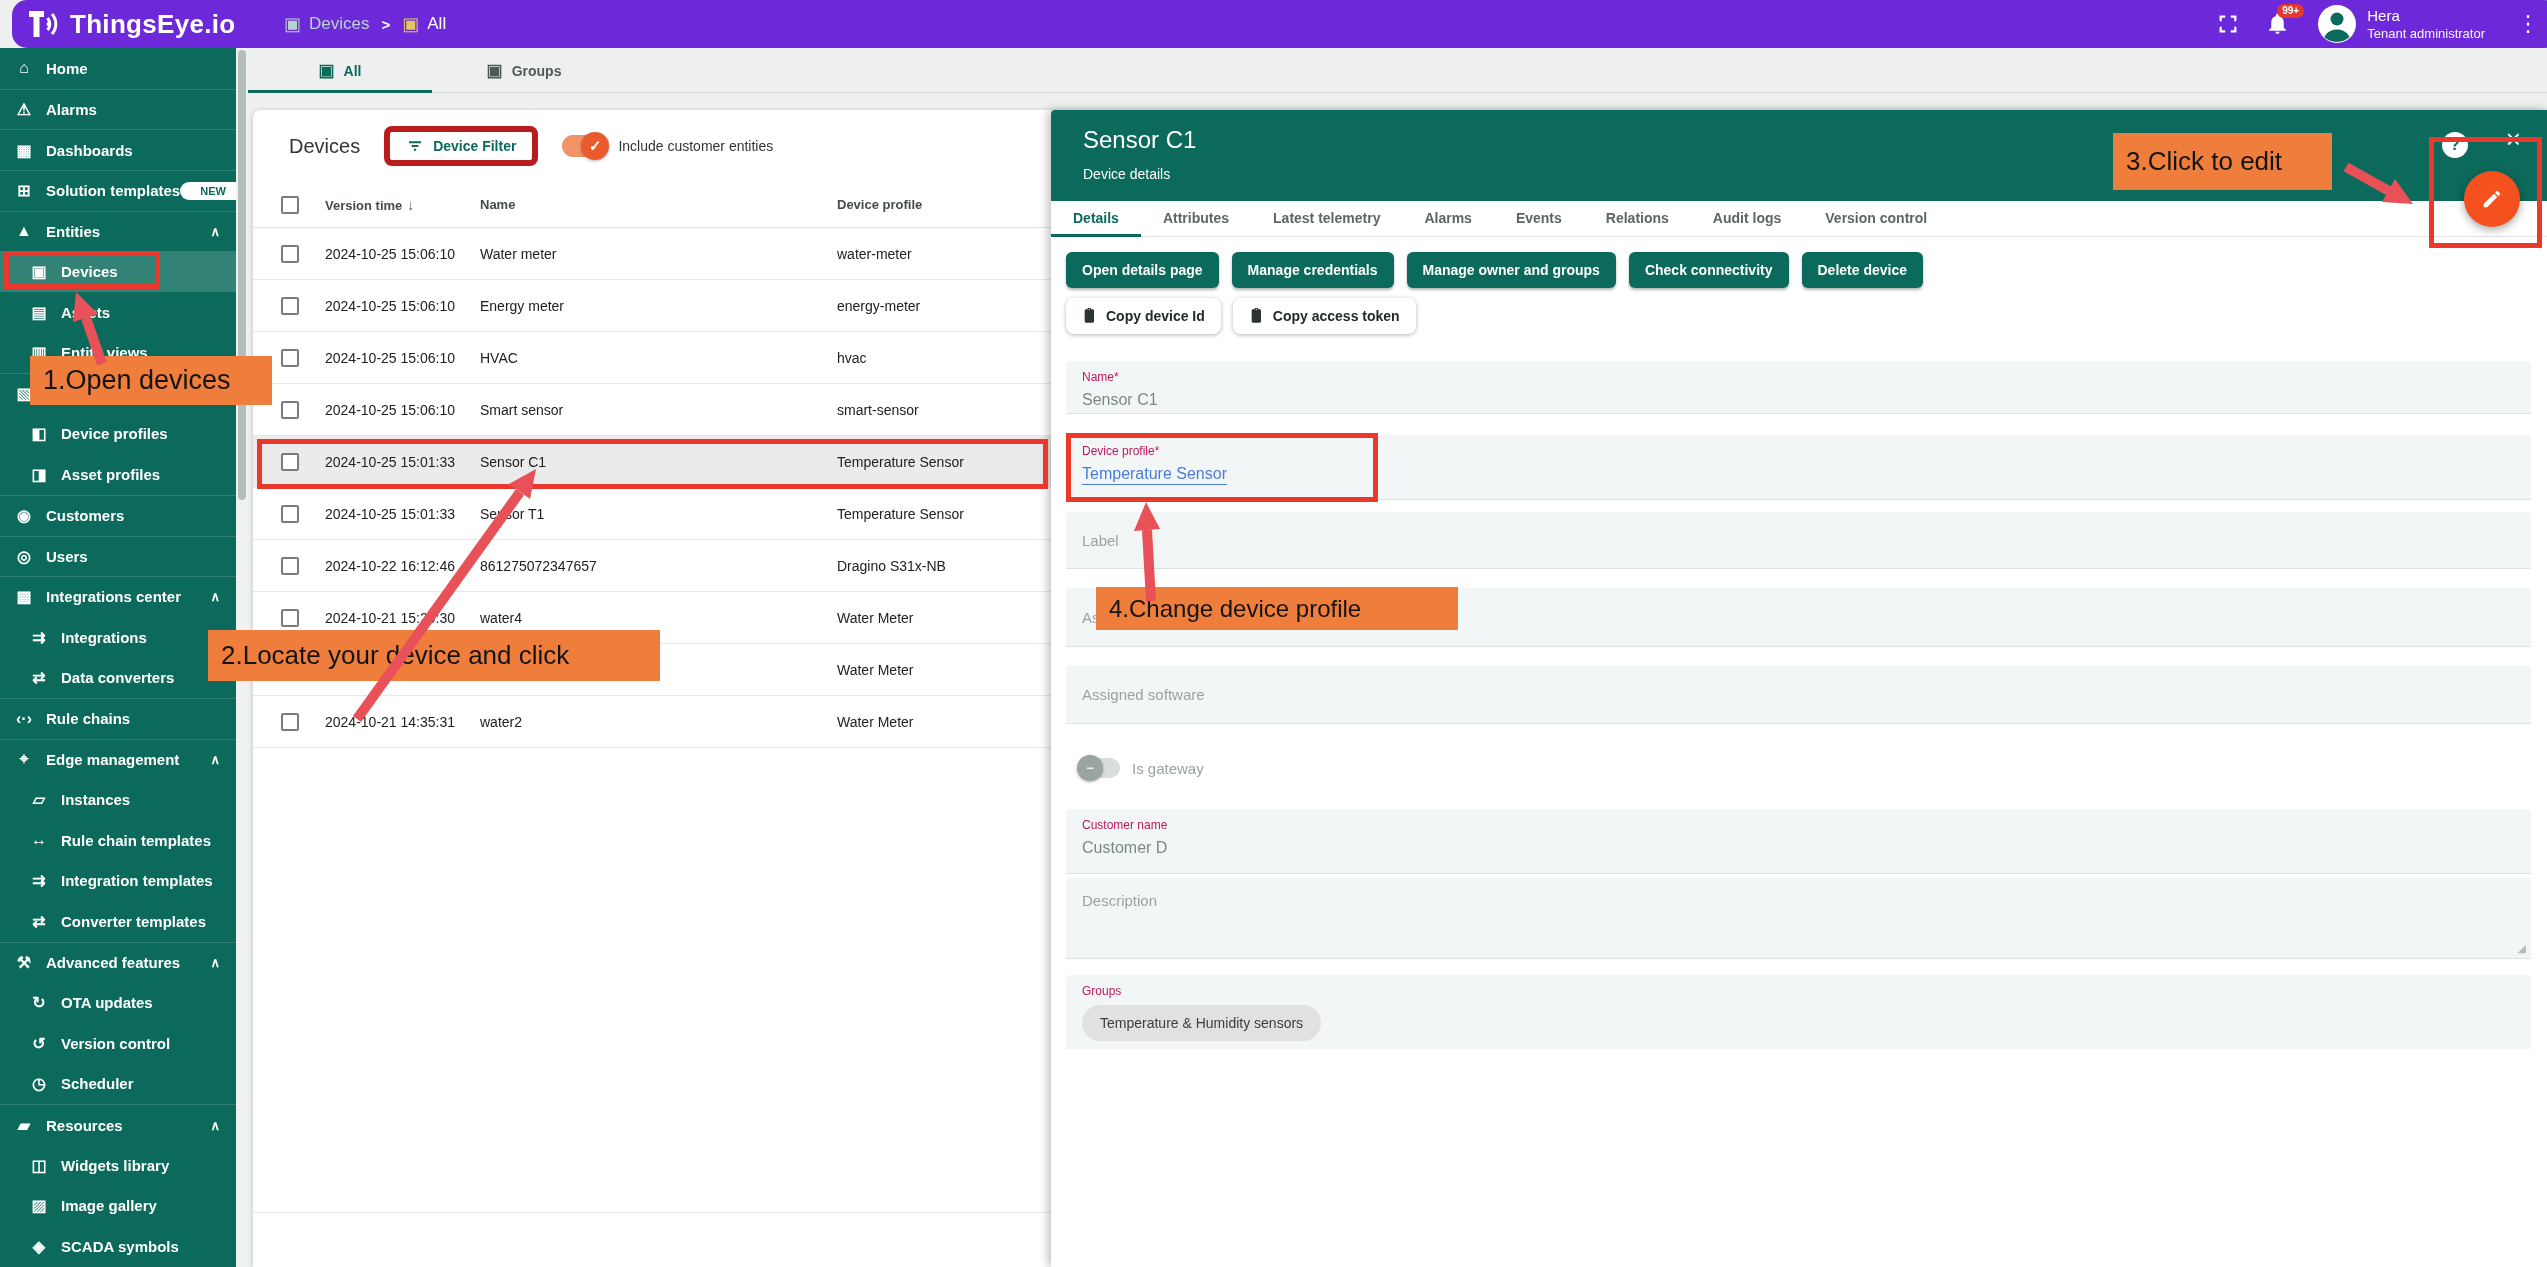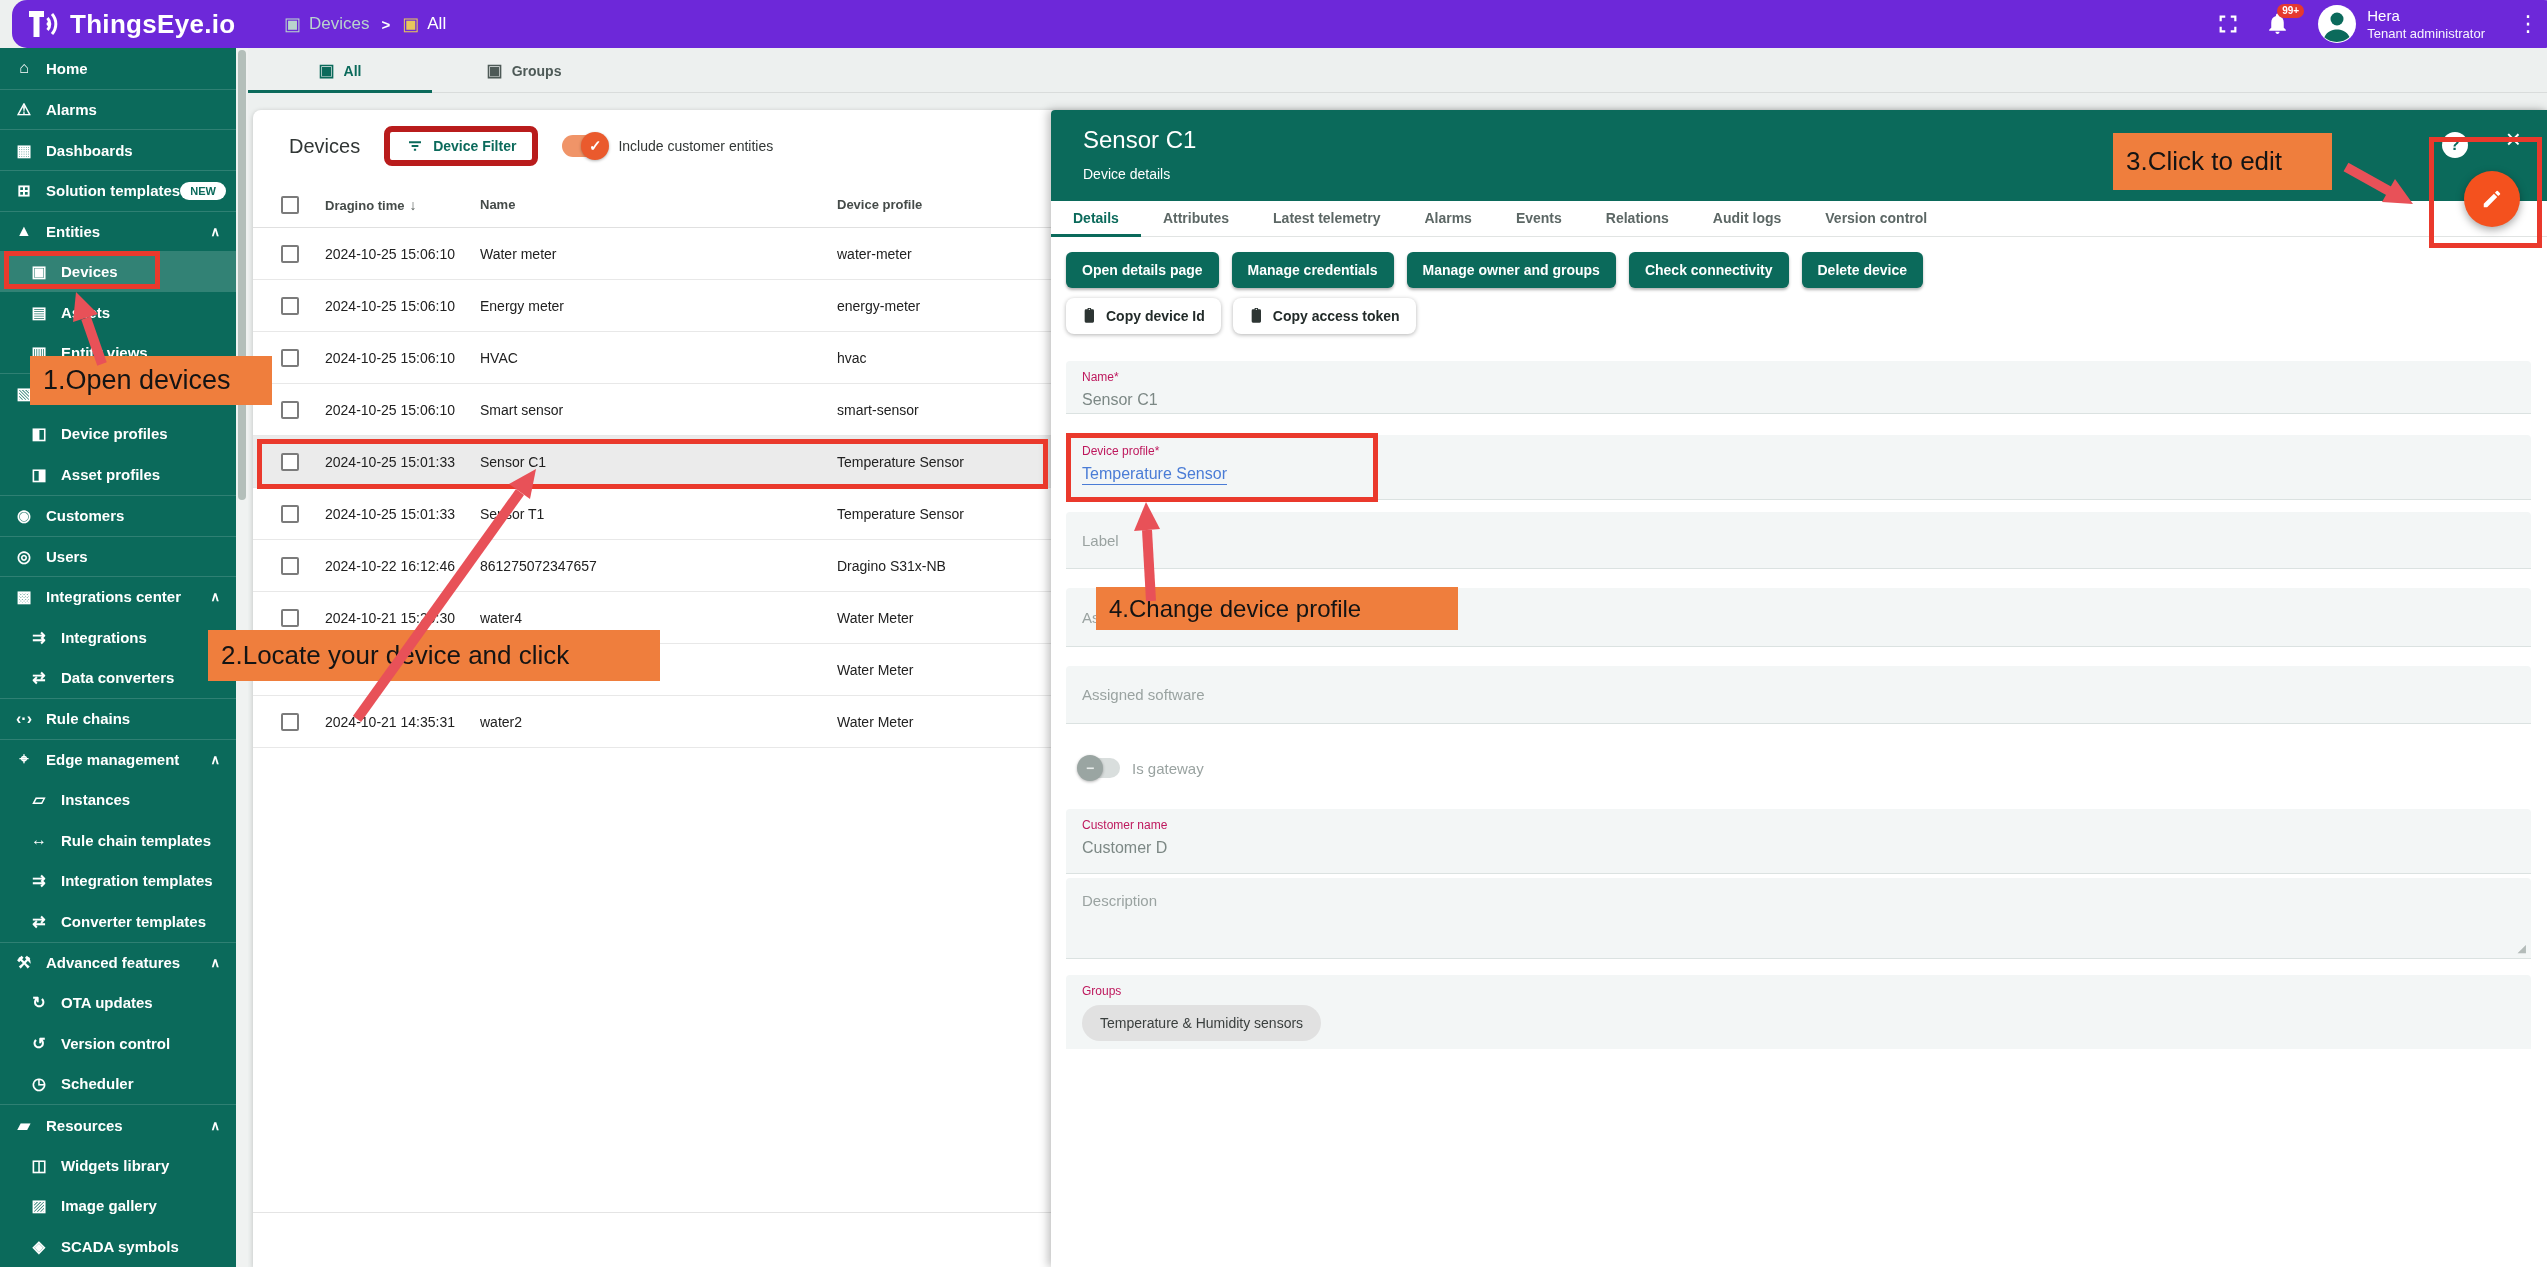--- a/index.html
+++ b/index.html
@@ -26,21 +26,21 @@
   .dots { font-size:22px; padding:0 6px; }
 
   
   .sidebar { position:absolute; left:0; top:48px; width:236px; height:1219px; background:#0b6a5b; z-index:20; }
   .sb-item { height:40.63px; display:flex; align-items:center; color:#fff; font-size:15px; font-weight:600; padding-left:12px; }
   .sb-item.divider { border-top:1px solid rgba(255,255,255,0.15); }
   .sb-item.indent { padding-left:27px; }
   .sb-item.selected { background:rgba(255,255,255,0.16); }
   .sb-icon { width:24px; height:24px; flex:none; display:flex; align-items:center; justify-content:center; font-size:16px; margin-right:10px; }
   .sb-label { white-space:nowrap; }
-  .sb-badge { margin-left:auto; margin-right:12px; background:#fff; color:#0b6a5b; font-size:11px; font-weight:700; padding:3px 10px; border-radius:11px; }
+  .sb-badge { margin-left:auto; margin-right:12px; background:#fff; color:#0b6a5b; font-size:11px; font-weight:700; padding:3px 20px; border-radius:11px; }
   .sb-chevron { margin-left:auto; margin-right:16px; font-size:13px; }
   .sb-scrollbar { position:absolute; left:236px; top:48px; width:12px; height:1219px; background:#f0f2f1; z-index:21; }
   .sb-thumb { position:absolute; left:2px; top:2px; width:8px; height:450px; background:#b4bfba; border-radius:4px; }
 
   
   .view-tabs { position:absolute; left:248px; top:49px; right:0; height:44px; border-bottom:1px solid #d9dcdb; display:flex; z-index:1; }
   .view-tab { width:184px; display:flex; align-items:center; justify-content:center; gap:9px; font-size:14px; font-weight:600; color:#4e5a57; position:relative; }
   .view-tab .vt-icon { font-size:17px; }
   .view-tab.active { color:#0b6a5b; }
   .view-tab.active::after { content:""; position:absolute; left:0; right:0; bottom:-1px; height:3px; background:#0b6a5b; }
@@ -374,21 +374,21 @@
         </span>
       <span class="inc-label">Include customer entities</span>
     </div>
   </div>
 
   <div class="theader">
     <span class="tcheck">
         <span class="cbx"></span>
       </span>
     <span class="tcell-time">
-      <span>Dragino time</span><span class="sort-arrow">↓</span>
+      <span>Version time</span><span class="sort-arrow">↓</span>
     </span>
     <span class="tcell-name">Name</span>
     <span class="tcell-profile">Device profile</span>
   </div>
 
   <div class="tbody">
 
       <div class="trow">
         <span class="tcheck">
           <span class="cbx"></span>

